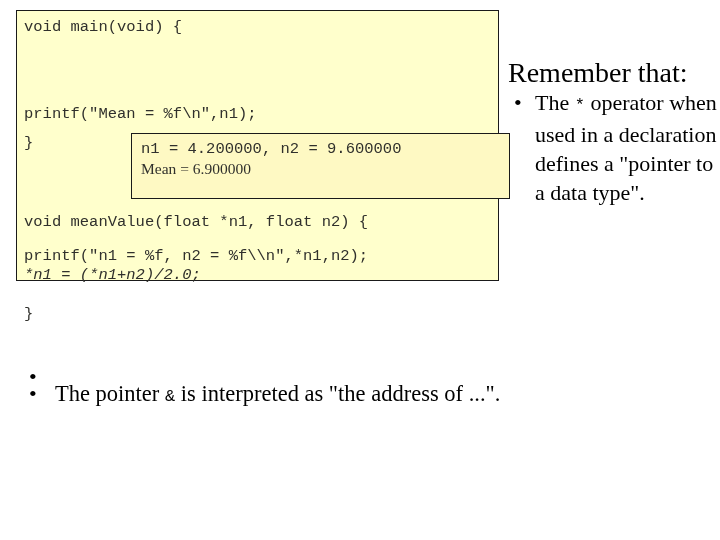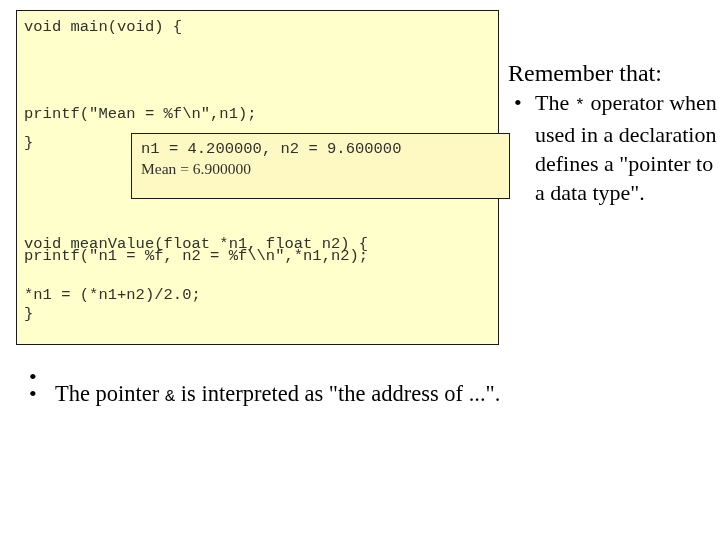--- a/index.html
+++ b/index.html
@@ -15,44 +15,44 @@
     font-family: "Liberation Serif", serif;
     color: #000000;
   }
 
   
   #code-panel {
     position: absolute;
     left: 16px;
     top: 10px;
     width: 483px;
-    height: 335px;
+    height: 271px;
     background: #ffffcc;
     border: 1.5px solid #1a1a1a;
     box-sizing: border-box;
   }
   .code-line {
     position: absolute;
     left: 7px;
     font-family: "Liberation Mono", "DejaVu Sans Mono", monospace;
     font-size: 15.5px;
     line-height: 18px;
     color: #30302c;
     white-space: pre;
     letter-spacing: 0px;
   }
   .cl0 { top: 7px; }
   .cl1 { top: 36px; }
   .cl2 { top: 65px; }
   .cl3 { top: 94px; }
   .cl4 { top: 123px; }
 
-  .cl6 { top: 224px; }
+  .cl6 { top: 202px; }
   .cl7 { top: 236px; }
-  .cl8 { top: 275px; }
+  .cl8 { top: 255px; font-style: italic; }
   .cl9 { top: 294px; }
 
   
   #output-box {
     position: absolute;
     left: 131px;
     top: 133px;
     width: 379px;
     height: 66px;
     background: #fef9c3;
@@ -73,21 +73,21 @@
 
   
   #right-column {
     position: absolute;
     left: 508px;
     top: 60px;
     width: 210px;
   }
   #remember-heading {
     font-family: "Liberation Serif", serif;
-    font-size: 24px;
+    font-size: 28px;
     line-height: 26px;
     color: #000000;
     white-space: nowrap;
   }
   .rc-bullet-row {
     position: relative;
     margin-top: 2px;
     padding-left: 27px;
     font-family: "Liberation Serif", serif;
     font-size: 22px;

